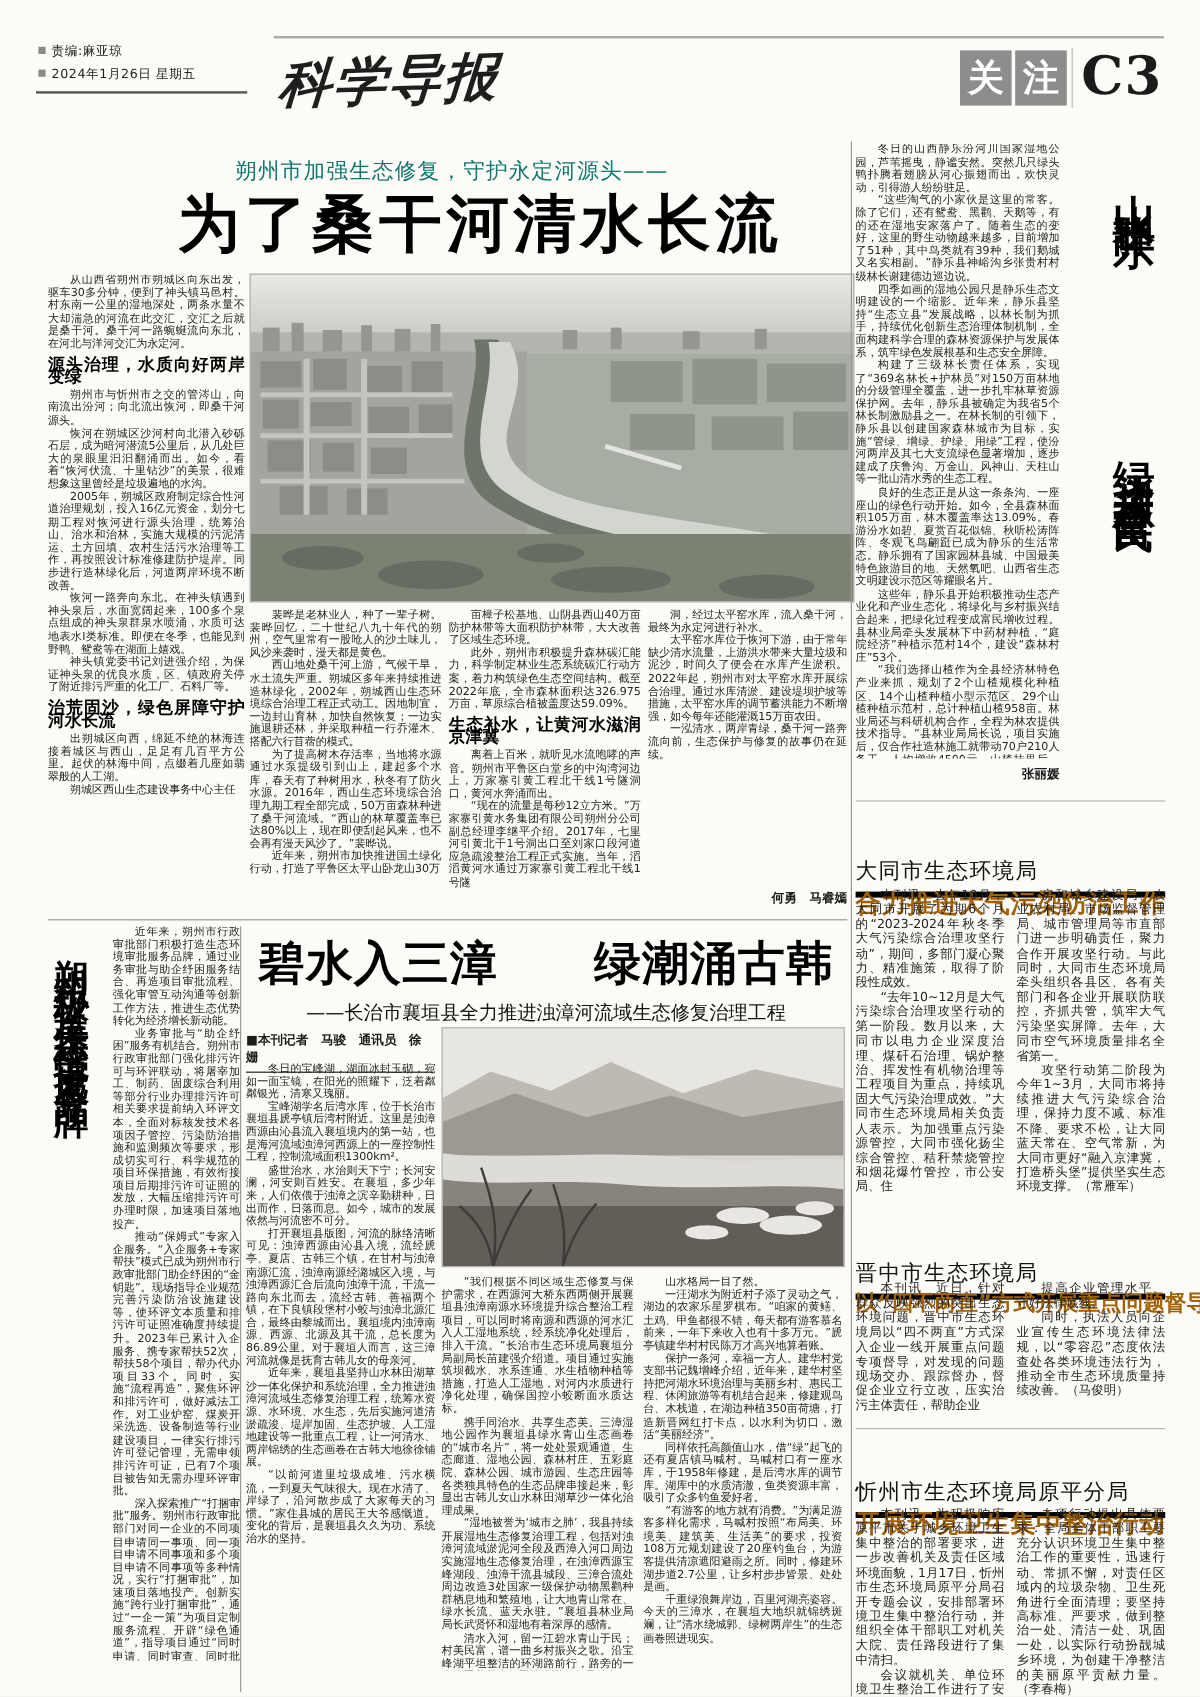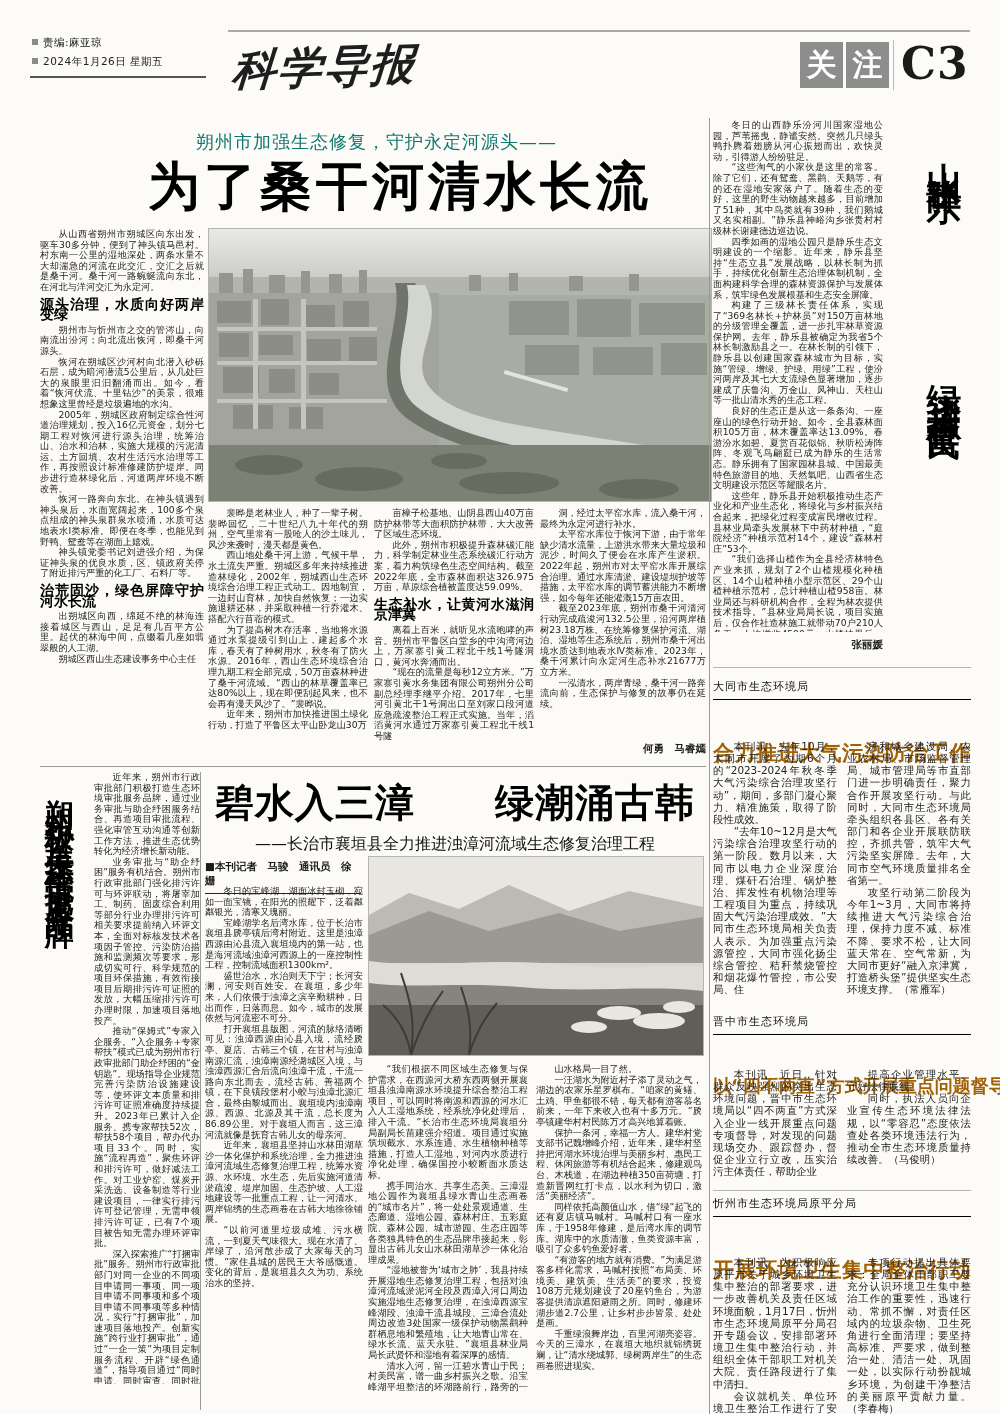--- a/index.html
+++ b/index.html
@@ -23,21 +23,21 @@
          display:flex;align-items:center;justify-content:center;}
   .pageno{font-family:"DejaVu Serif",serif;font-size:44px;font-weight:bold;letter-spacing:1px;}
   .kicker{font-size:18px;letter-spacing:1px;color:#0f766e;text-align:right;}
   .headline-main{font-size:52px;font-weight:900;letter-spacing:4px;color:#000;white-space:nowrap;}
   .serif-title{font-family:"DejaVu Serif",serif;font-weight:900;font-size:39px;letter-spacing:1px;
                text-align:center;color:#000;white-space:nowrap;}
   .subtitle{font-size:16px;text-align:center;color:#111;}
   .byline-box{font-size:10.5px;font-weight:bold;border-bottom:1.5px solid #222;padding-bottom:5px;}
   .vtitle{font-family:"DejaVu Serif",serif;font-weight:900;font-size:35px;letter-spacing:9px;color:#000;}
   .vtitle2{font-weight:900;font-size:29px;letter-spacing:8px;color:#000;font-family:"DejaVu Sans",sans-serif;}
-  .brief-kicker{font-size:11px;letter-spacing:1px;border-bottom:1px solid #000000;padding-bottom:5px;color:#111;}
+  .brief-kicker{font-size:18px;letter-spacing:1px;border-bottom:5px solid #000000;padding-bottom:5px;color:#111;margin-top:35px;}
   .brief-headline{font-weight:900;color:#a16207;white-space:nowrap;margin-top:36px;}
   .photo{border:1px solid #b5b5b0;background:#cfcfca;}
 </style>
 </head>
 <body>
 
 <div id="page">
 
   <div class="abs" style="left:32px;top:36px;">
     <div class="hdr-small"><span class="sq"></span><span>责编:麻亚琼</span></div>
@@ -146,21 +146,20 @@
   <div class="abs col" style="left:374px;top:508px;width:160px;height:252px;">
       <p>亩樟子松基地、山阴县西山40万亩防护林带等大面积防护林带，大大改善了区域生态环境。</p>
       <p>此外，朔州市积极提升森林碳汇能力，科学制定林业生态系统碳汇行动方案，着力构筑绿色生态空间结构。截至2022年底，全市森林面积达326.975万亩，草原综合植被盖度达59.09%。</p>
       <h4 class="subhead">生态补水，让黄河水滋润京津冀</h4>
       <p>离着上百米，就听见水流咆哮的声音。朔州市平鲁区白堂乡的中沟湾河边上，万家寨引黄工程北干线1号隧洞口，黄河水奔涌而出。</p>
       <p>“现在的流量是每秒12立方米。”万家寨引黄水务集团有限公司朔州分公司副总经理李继平介绍。2017年，七里河引黄北干1号洞出口至刘家口段河道应急疏浚整治工程正式实施。当年，滔滔黄河水通过万家寨引黄工程北干线1号隧</p>
     </div>
   <div class="abs col" style="left:540px;top:508px;width:166px;height:230px;">
       <p>洞，经过太平窑水库，流入桑干河，最终为永定河进行补水。</p>
       <p>太平窑水库位于恢河下游，由于常年缺少清水流量，上游洪水带来大量垃圾和泥沙，时间久了便会在水库产生淤积。2022年起，朔州市对太平窑水库开展综合治理。通过水库清淤、建设堤坝护坡等措施，太平窑水库的调节蓄洪能力不断增强，如今每年还能灌溉15万亩农田。</p>
-      <p>截至2023年底，朔州市桑干河清河行动完成疏浚河132.5公里，沿河两岸植树23.18万株。在统筹修复保护河流、湖泊、湿地等生态系统后，朔州市桑干河出境水质达到地表水Ⅳ类标准。2023年，桑干河累计向永定河生态补水21677万立方米。</p>
       <p>一泓清水，两岸青绿，桑干河一路奔流向前，生态保护与修复的故事仍在延续。</p>
     </div>
   <div class="abs byline" style="left:540px;top:742px;width:166px;">何勇　马睿嫣</div>
 
   <div class="abs rule" style="left:40px;top:766px;width:666px;height:1px;"></div>
   <div class="abs rule" style="left:709px;top:118px;width:1px;height:1296px;"></div>
   <div class="abs rule" style="left:200px;top:772px;width:1px;height:638px;"></div>
   <div class="abs rule" style="left:713px;top:667px;width:258px;height:1px;background:#b5b5b0;"></div>
 
   <div class="abs col" style="left:713px;top:120px;width:170px;height:512px;">

